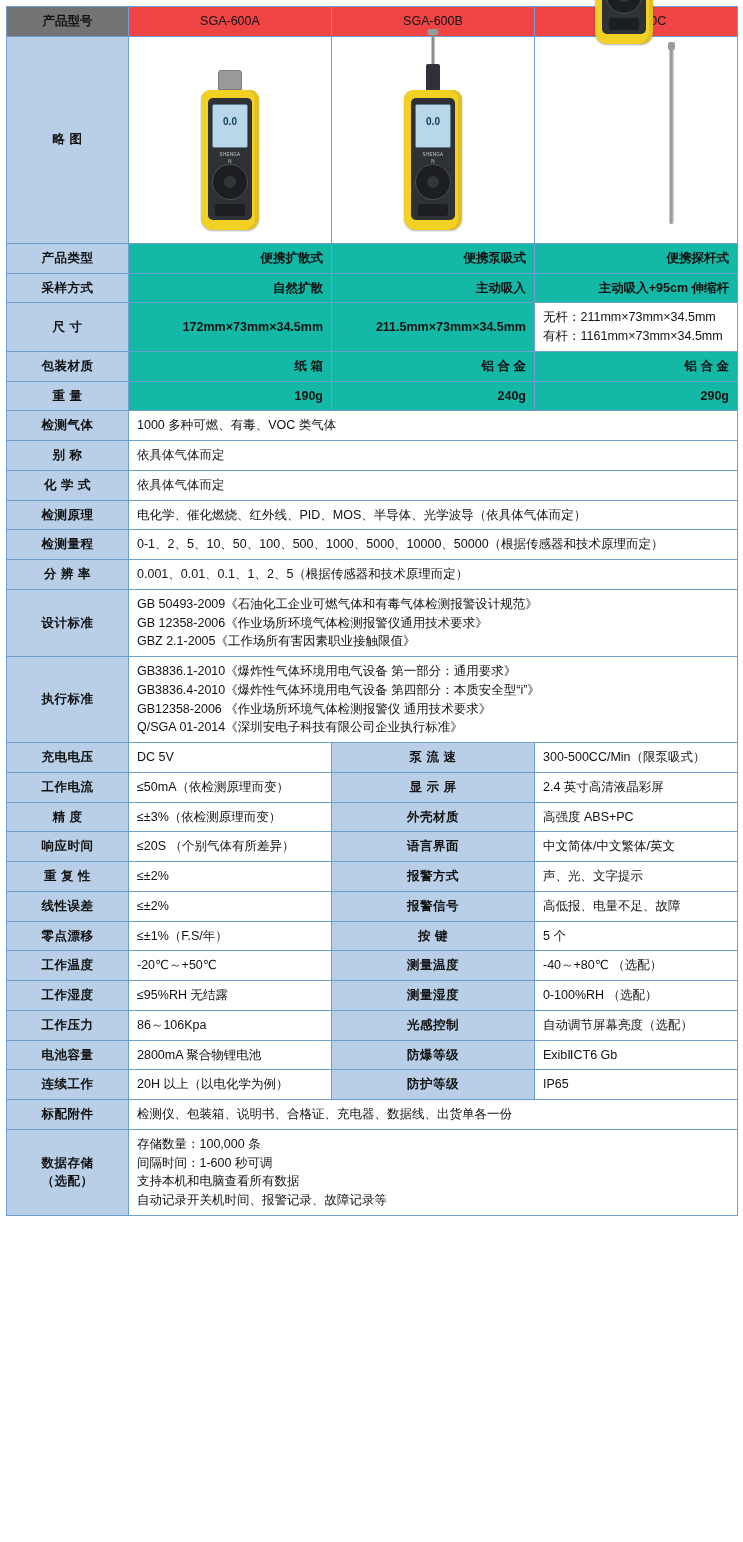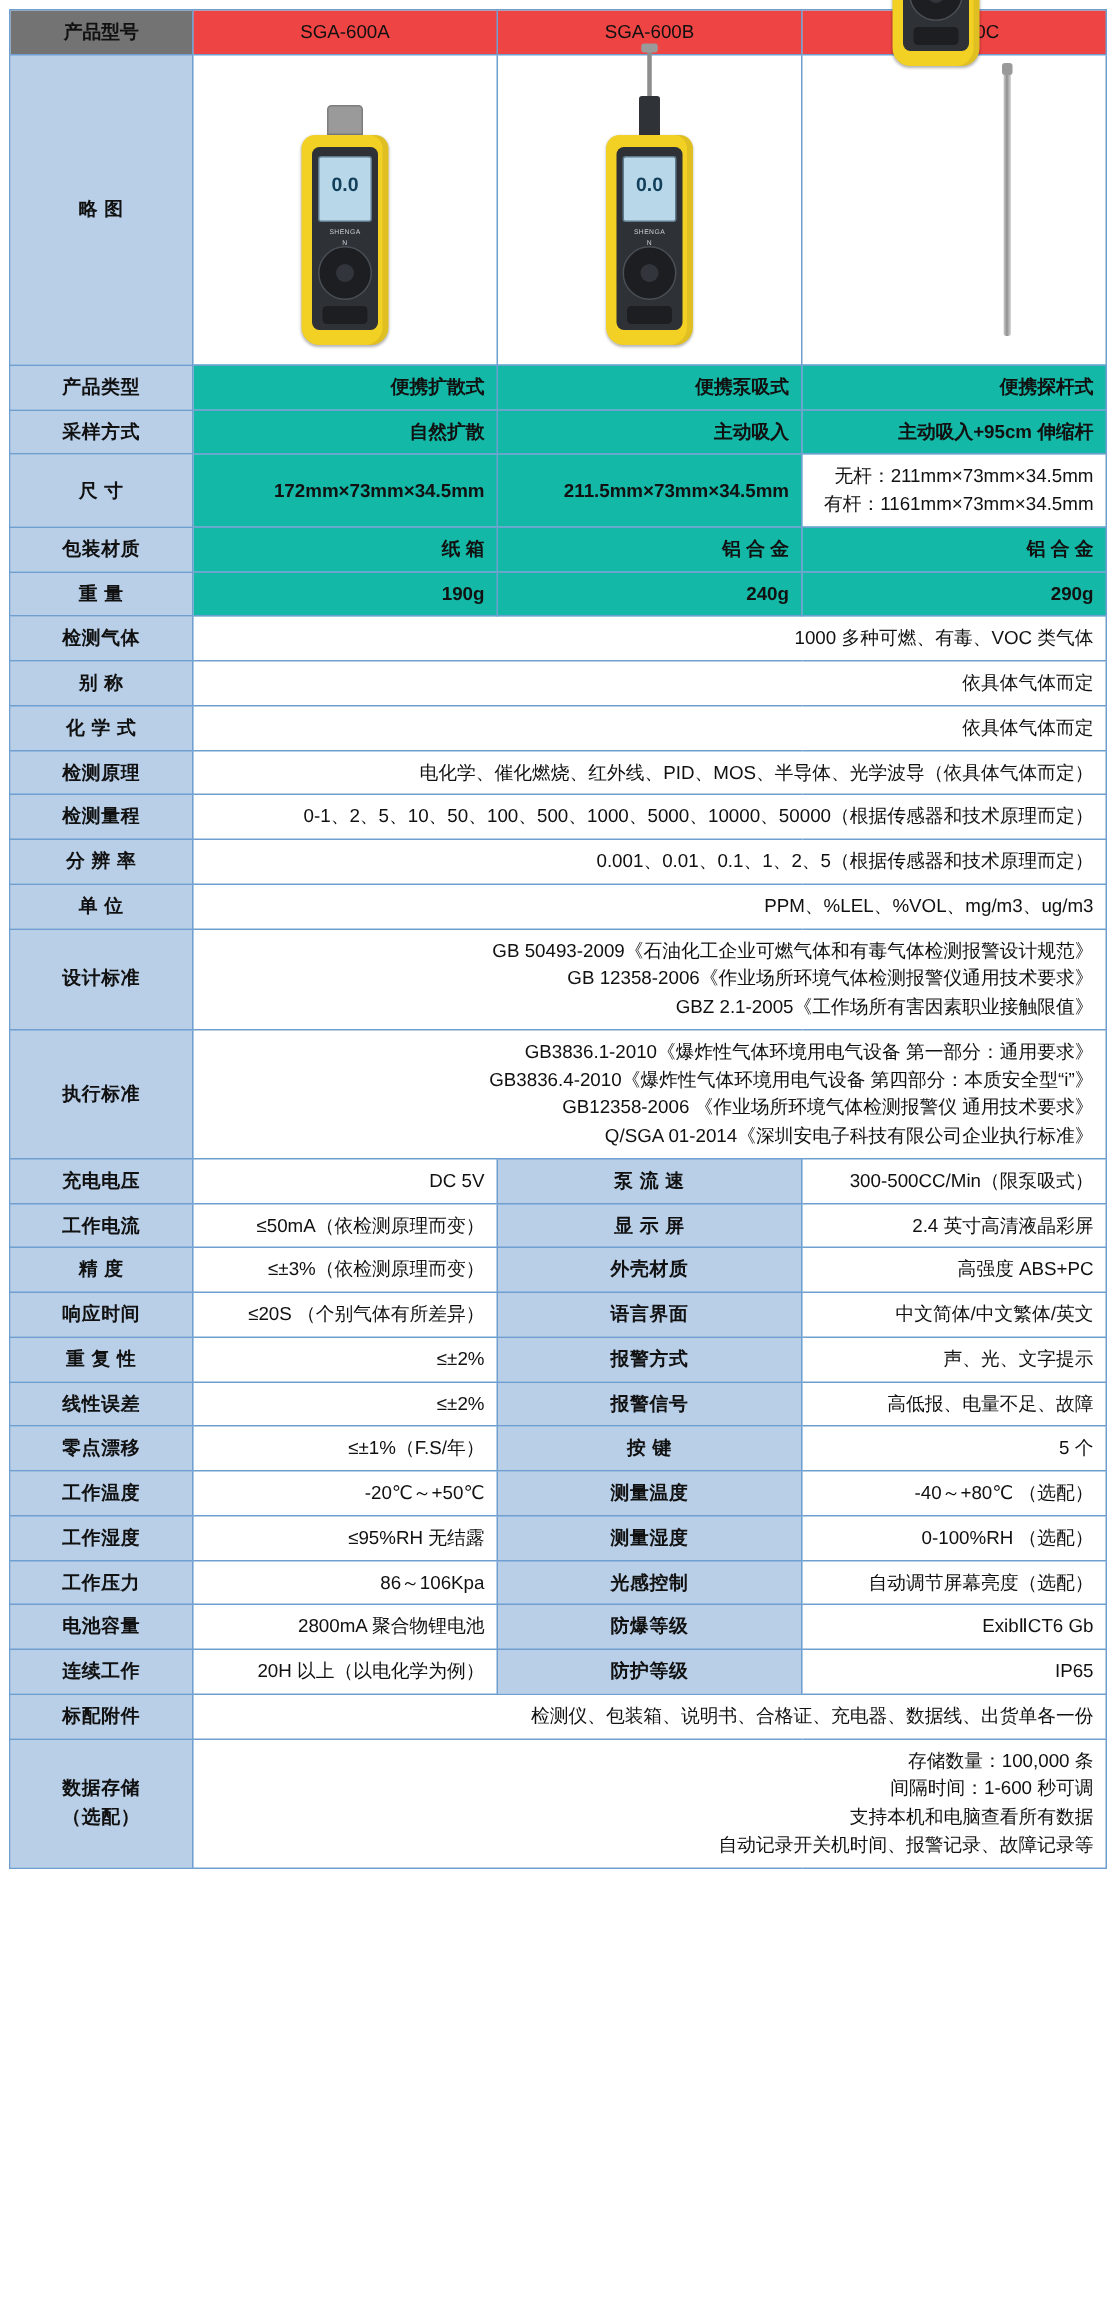--- a/index.html
+++ b/index.html
@@ -39,21 +39,21 @@
   td.lbl2{
     background:#b9cfe8;
     color:#0b2b52;
     font-weight:bold;
     text-align:center;
     font-size:13px;
     letter-spacing:0.5px;
   }
   td.val{
     background:#ffffff;
-    text-align:right;
+    text-align:left;
   }
   td.valc{
     background:#14b8a6;
     text-align:right;
     font-weight:bold;
   }
   td.hdr{
     background:#737373;
     color:#0b2b52;
     text-align:center;
@@ -117,21 +117,21 @@
     border-radius:2px;
     font-size:7px;
     color:#12405c;
     line-height:1.1;
     box-sizing:border-box;
     padding-top:2px;
     text-align:center;
     overflow:hidden;
   }
   .dev-screen .rd{
-    font-size:13px;
+    font-size:10px;
     font-weight:bold;
     display:block;
     margin-top:9px;
   }
   .dev-brand{
     position:absolute;
     left:50%;
     transform:translateX(-50%);
     top:54px;
     font-size:4.5px;
@@ -345,24 +345,20 @@
     </tr>
     <tr>
       <td class="lbl">检测量程</td>
       <td class="val" colspan="3">0-1、2、5、10、50、100、500、1000、5000、10000、50000（根据传感器和技术原理而定）</td>
     </tr>
     <tr>
       <td class="lbl">分 辨 率</td>
       <td class="val" colspan="3">0.001、0.01、0.1、1、2、5（根据传感器和技术原理而定）</td>
     </tr>
     <tr>
-      <td class="lbl">单      位</td>
-      <td class="val" colspan="3">PPM、%LEL、%VOL、mg/m3、ug/m3</td>
-    </tr>
-    <tr>
       <td class="lbl">设计标准</td>
       <td class="val multiline" colspan="3">GB 50493-2009《石油化工企业可燃气体和有毒气体检测报警设计规范》
 GB 12358-2006《作业场所环境气体检测报警仪通用技术要求》
 GBZ 2.1-2005《工作场所有害因素职业接触限值》</td>
     </tr>
     <tr>
       <td class="lbl">执行标准</td>
       <td class="val multiline" colspan="3">GB3836.1-2010《爆炸性气体环境用电气设备  第一部分：通用要求》
 GB3836.4-2010《爆炸性气体环境用电气设备  第四部分：本质安全型“i”》
 GB12358-2006 《作业场所环境气体检测报警仪  通用技术要求》

